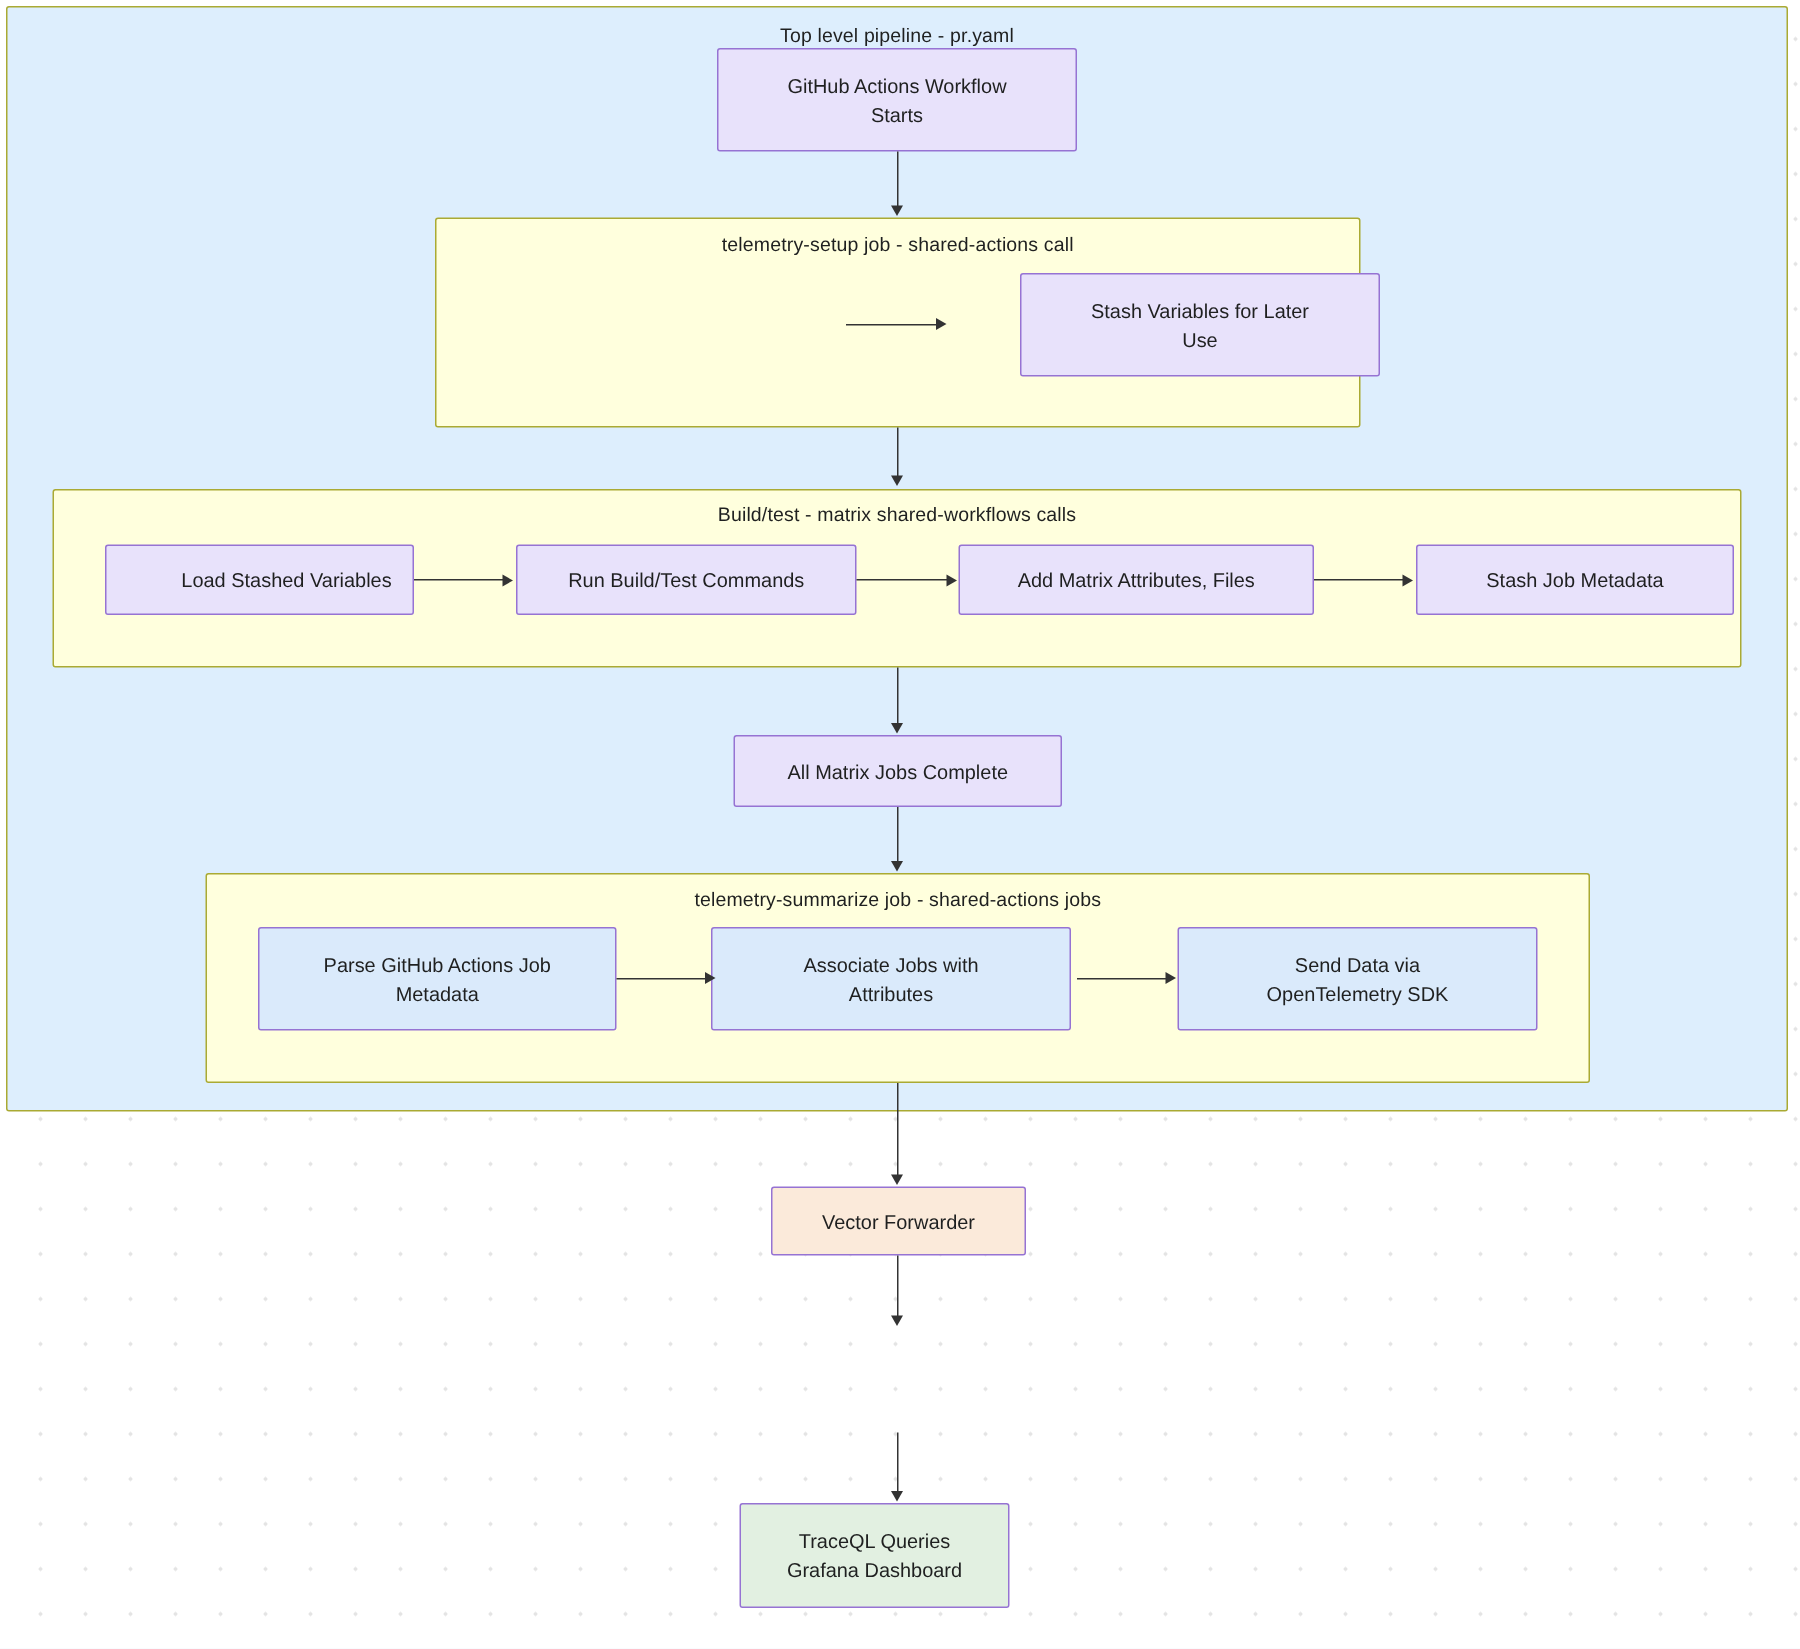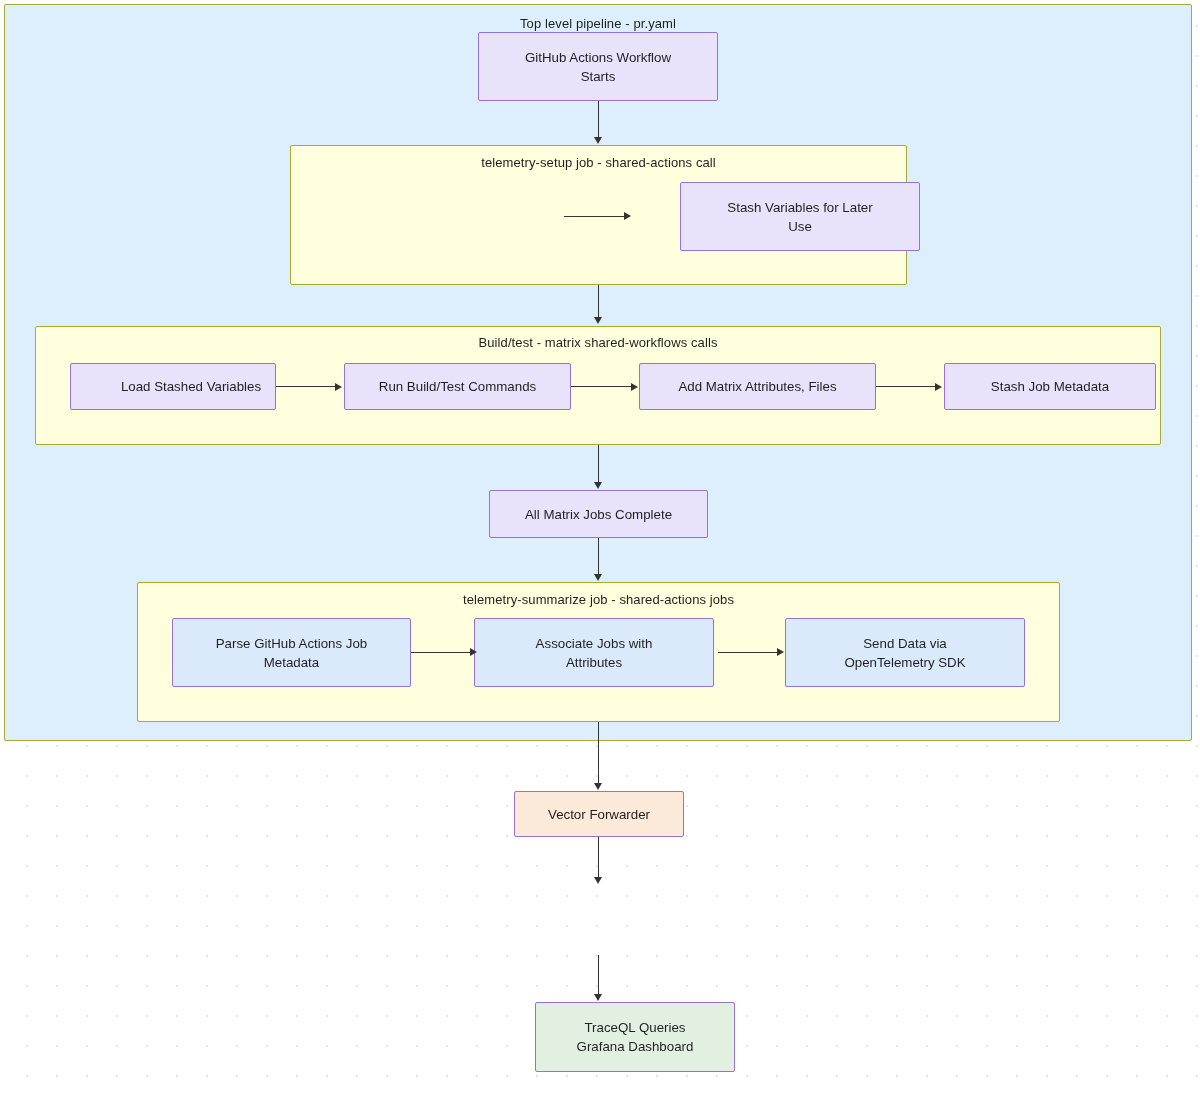--- a/index.html
+++ b/index.html
@@ -173,21 +173,21 @@
     </div>
   </div>
 
   <div class="node n-peach" style="left:514px; top:791px; width:170px; height:46px;">
     <div>
         <span>Vector Forwarder</span>
       </div>
   </div>
 
 
-  <div class="node n-green" style="left:535px; top:1002px; width:200px; height:70px;">
+  <div class="node n-green" style="left:493px; top:1002px; width:180px; height:70px;">
     <div>
       <span>TraceQL Queries</span>
       <span>Grafana Dashboard</span>
     </div>
   </div>
 
   <div class="edge edge-v" style="left:597.5px; top:101px; height:37px;"></div>
   <div class="arrow-down" style="left:593.5px; top:137px;"></div>
 
   <div class="edge edge-h" style="left:564px; top:215.5px; width:61px;"></div>

